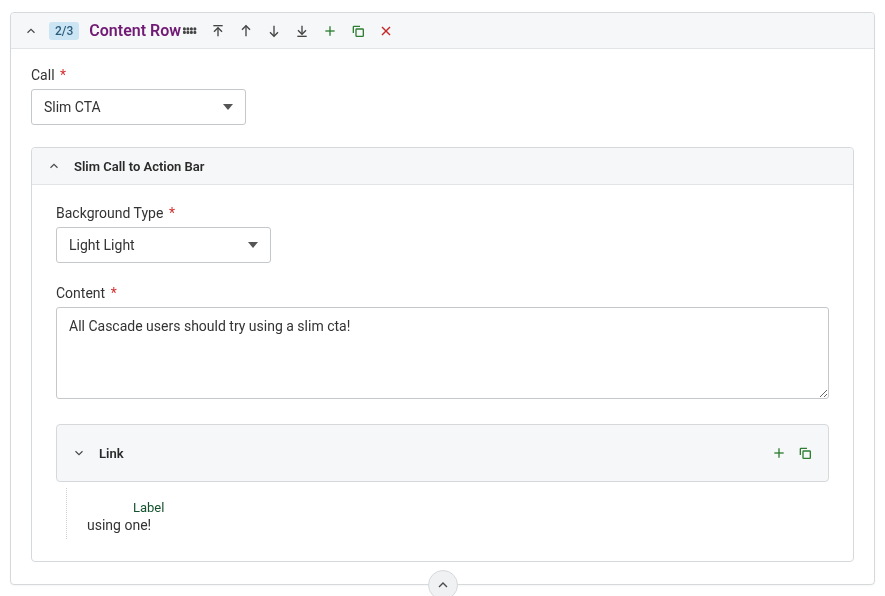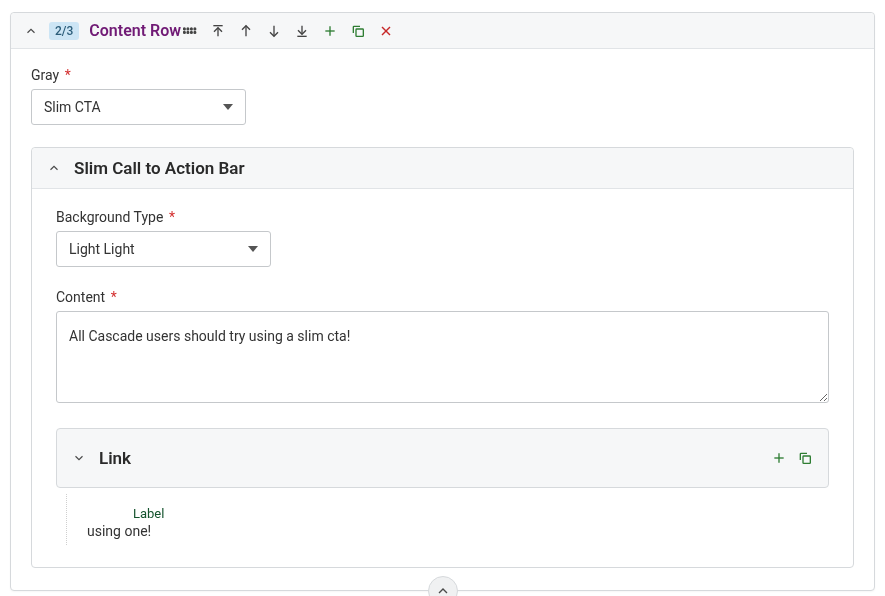--- a/index.html
+++ b/index.html
@@ -113,34 +113,34 @@
       border-radius: 4px 4px 0 0;
       gap: 12px;
       border-bottom: 1px solid #e1e4e7;
     }
     .sub-panel-header-left {
       display: flex;
       align-items: center;
       gap: 12px;
     }
     .sub-title {
-      font-size: 17px;
+      font-size: 13px;
       font-weight: 600;
       color: #2a2a2a;
     }
     .sub-panel-body {
       padding: 20px 24px 22px 24px;
     }
     .field-group { margin-bottom: 22px; }
     .field-group:last-child { margin-bottom: 0; }
     textarea {
       width: 100%;
       border: 1px solid #c5c8cb;
       border-radius: 3px;
-      padding: 16px 12px;
+      padding: 10px 12px;
       font-family: inherit;
       font-size: 14px;
       resize: both;
       min-height: 92px;
       color: #333;
     }
     .link-section {
       margin-top: 22px;
     }
     .link-header-panel {
@@ -271,21 +271,21 @@
             <line x1="6" y1="18" x2="18" y2="6"></line>
           </svg>
       </span>
     </div>
   </div>
 
   <div class="panel-body">
 
     <div class="field-group">
       <label class="field-label">
-        <span>Gray</span>
+        <span>Call</span>
         <span class="required">*</span>
       </label>
       <div class="select-wrap">
         <span class="select-value">Slim CTA</span>
         <span class="select-caret">
           <svg viewBox="0 0 10 10">
               <polygon points="0,2 10,2 5,8"></polygon>
             </svg>
         </span>
       </div>

